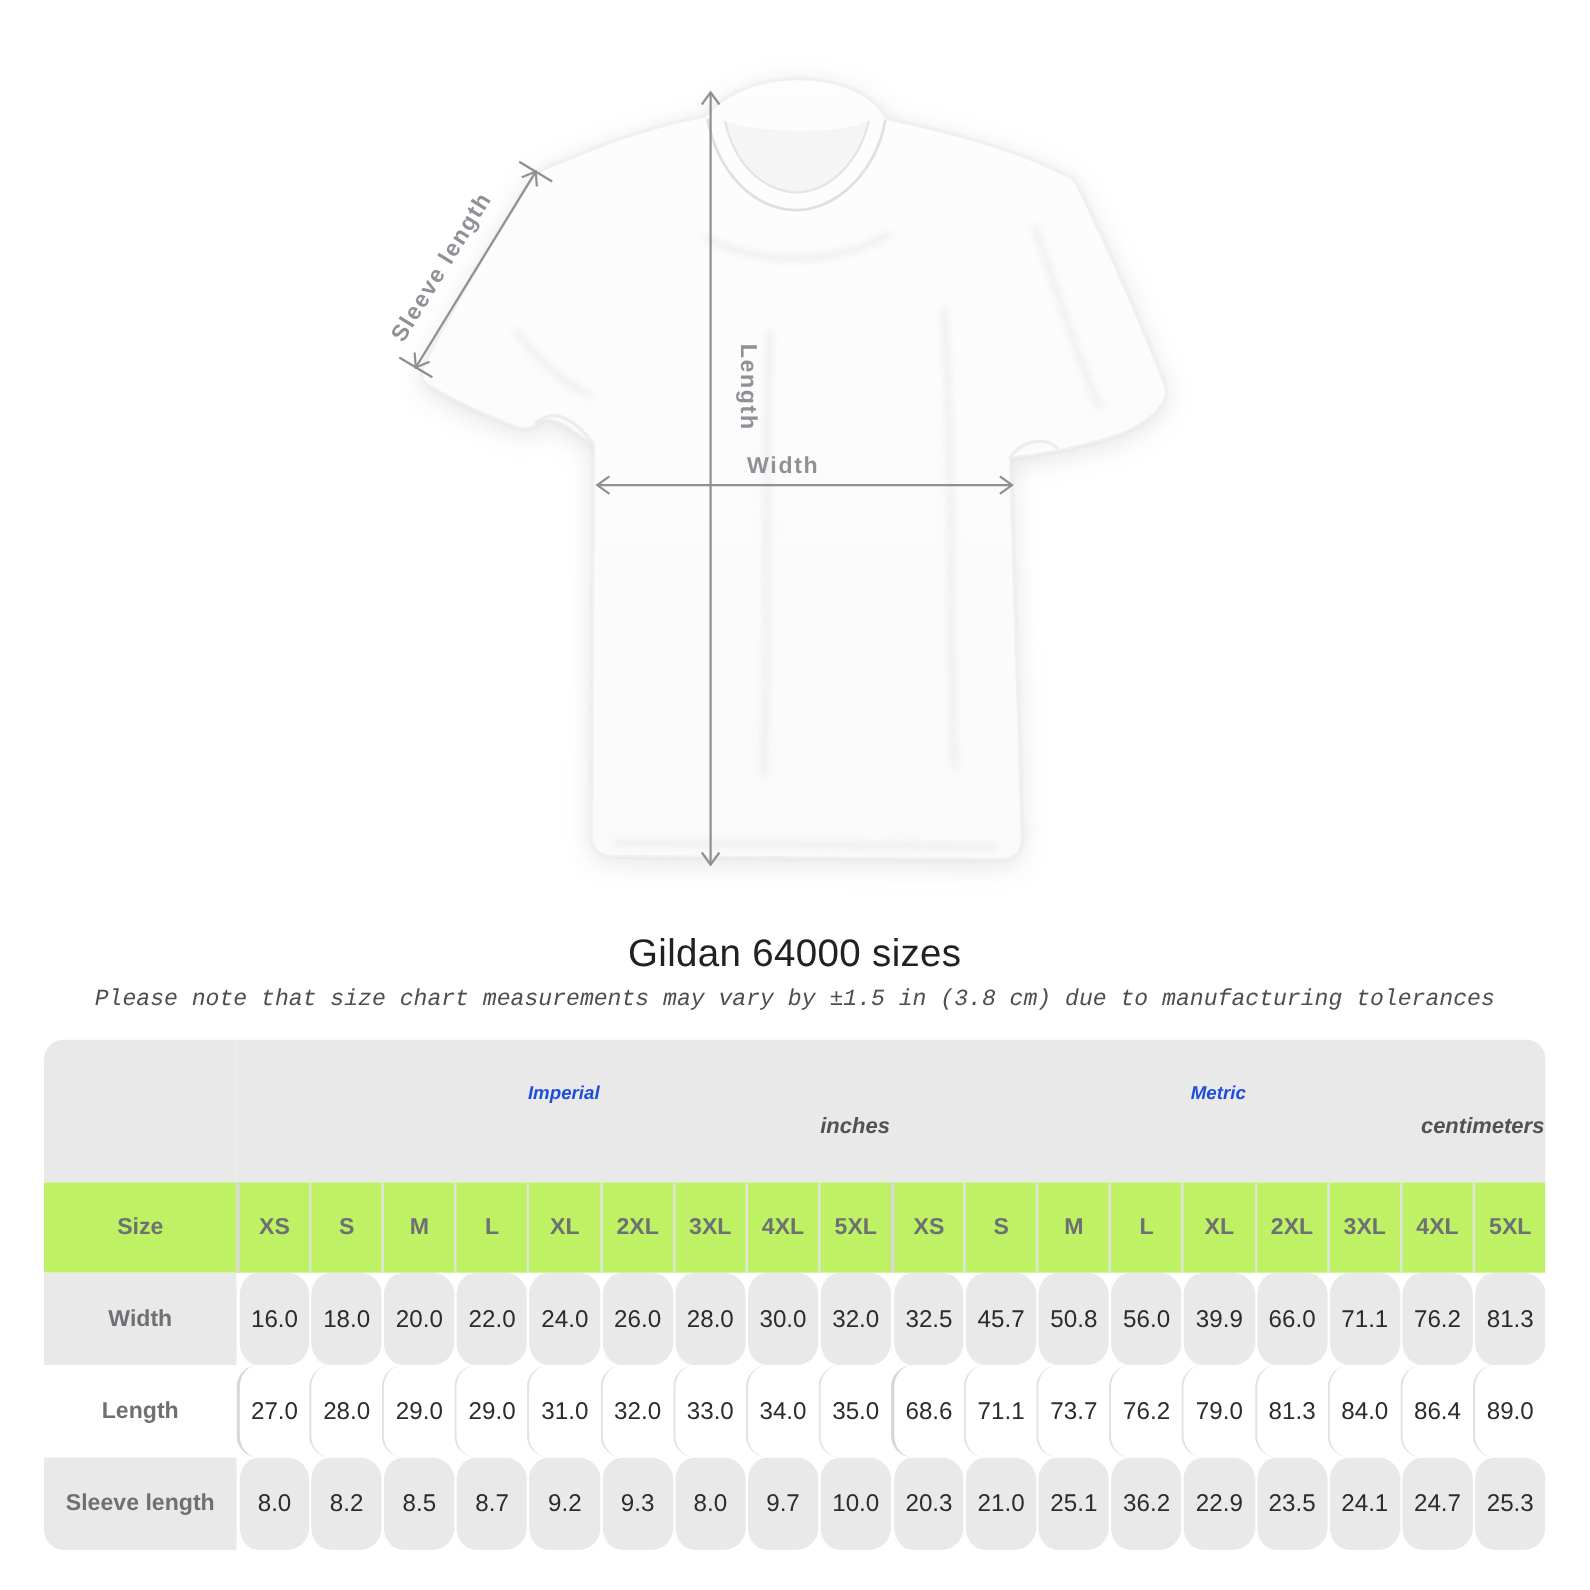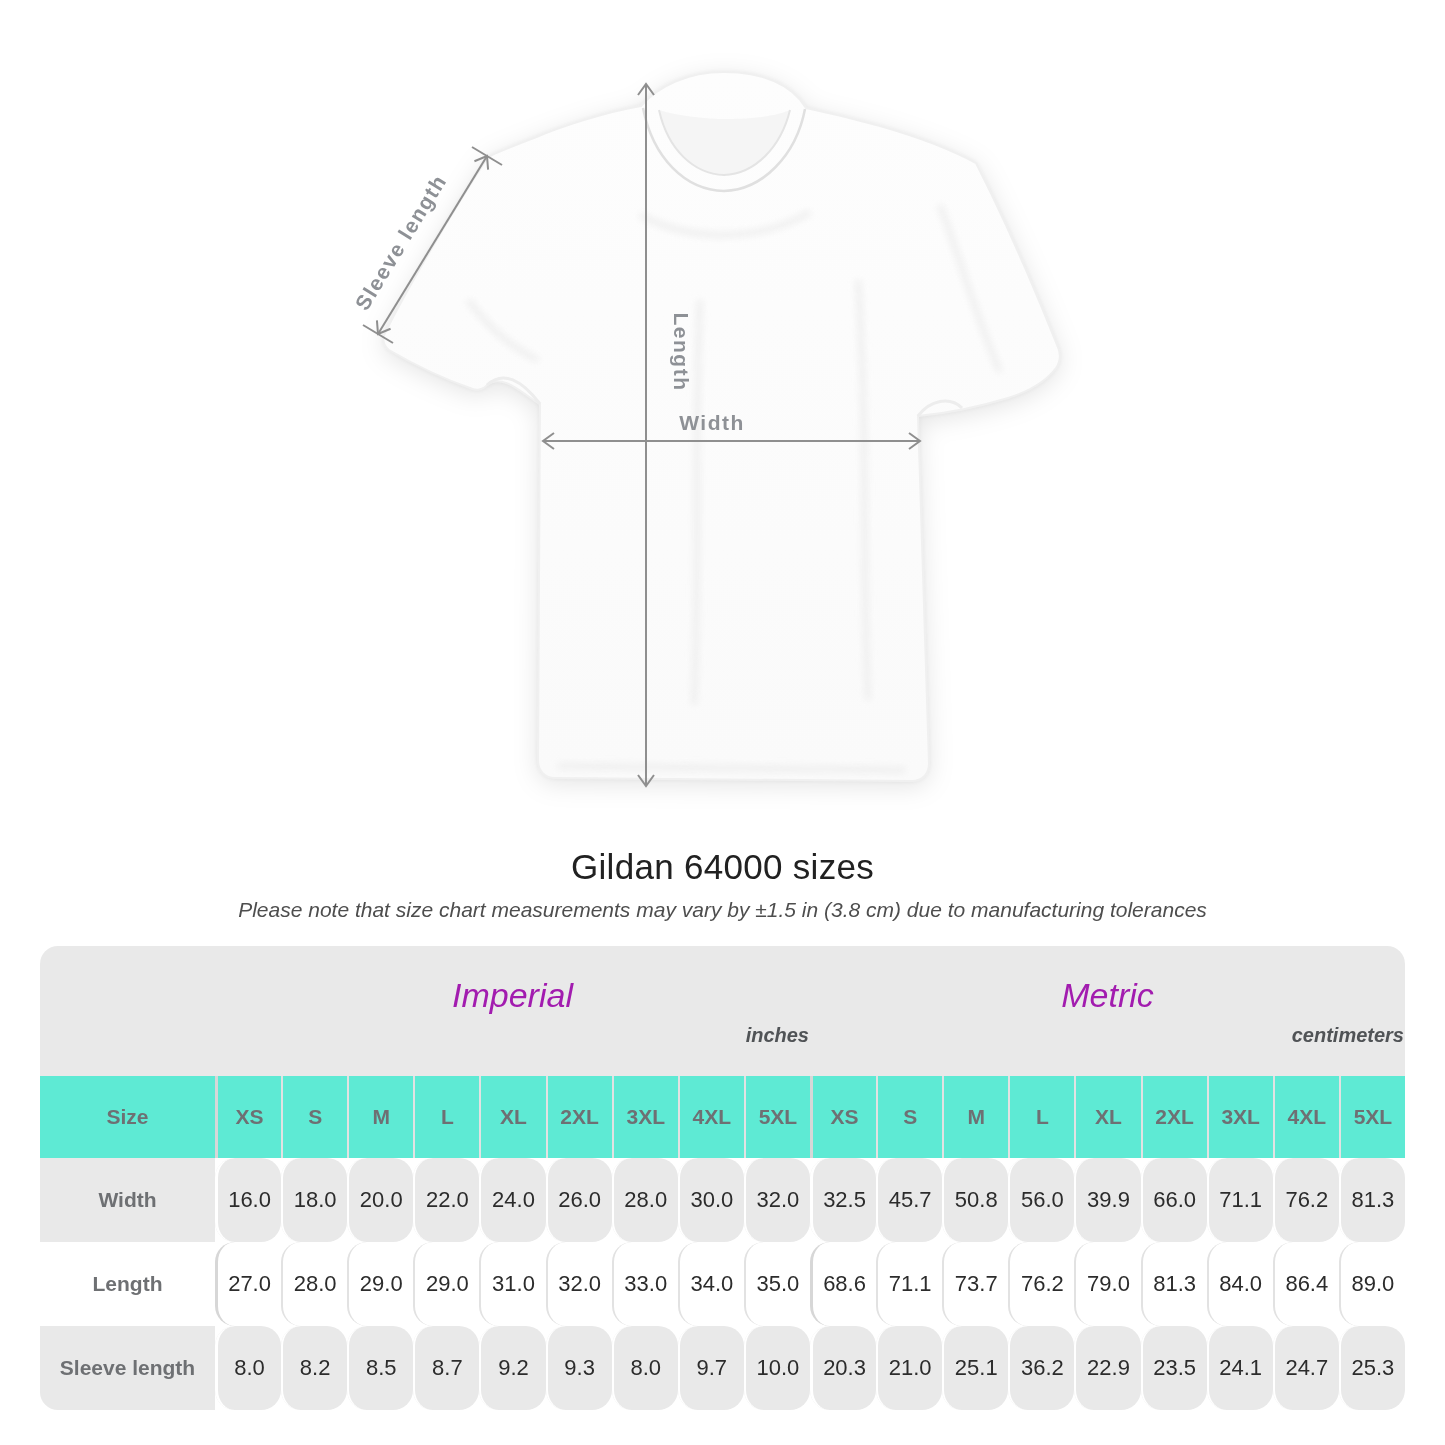--- a/index.html
+++ b/index.html
@@ -21,37 +21,37 @@
     letter-spacing: 1.5px; font-family: "Liberation Sans", sans-serif;
   }
 
   
   .title-block { text-align: center; }
   .page-title {
     margin: 12px 0 0 0; font-size: 35px; font-weight: 400;
     color: #212121; letter-spacing: .3px;
   }
   .tolerance-note {
-    margin: 11px 0 0 0; font-size: 21px; font-style: italic; color: #4e4e4e;
+    margin: 11px 0 0 0; font-size: 21px; font-style: italic; color: #4e4e4e; font-family: Liberation Mono, monospace;
   }
 
   
   .table-wrap { margin: 24px 40px 0 40px; border-radius: 18px; overflow: hidden; }
   table.size-chart {
     width: 100%; border-collapse: separate; border-spacing: 0;
     table-layout: fixed; text-align: center;
   }
   col.size-col { width: 175px; }
 
   tr.group-row th { background: #e9e9e9; height: 128px; vertical-align: middle; }
-  .group-name { font-size: 34px; font-weight: 400; font-style: italic; color: #a21caf; }
+  .group-name { font-size: 17px; font-weight: 700; font-style: italic; color: #1d4ed8; }
   .group-unit { font-size: 20px; font-style: italic; color: #505356; margin-top: 9px; text-align: right; }
 
   tr.size-row { --sep: #e2e2e2; --sepStrong: #d7d7d7; }
-  tr.size-row th { height: 80px; background: #5eead4; font-size: 21px; font-weight: 700; color: #6e7073; }
+  tr.size-row th { height: 80px; background: #bef264; font-size: 21px; font-weight: 700; color: #6e7073; }
 
   tbody tr { height: 84px; }
   tbody tr:nth-child(odd)  { background: #e9e9e9; --sep: #ffffff; --sepStrong: #ffffff; }
   tbody tr:nth-child(even) { background: #ffffff; --sep: #e2e2e2; --sepStrong: #d7d7d7; }
 
   tbody th.row-label { font-size: 21px; font-weight: 700; color: #6e7073; }
   tbody td { font-size: 22px; color: #2c2c2c; font-weight: 400; border-radius: 20px; }
 
   th.sep, tbody td { border-left: 2px solid var(--sep); }
   th.size-first, td.size-first,

